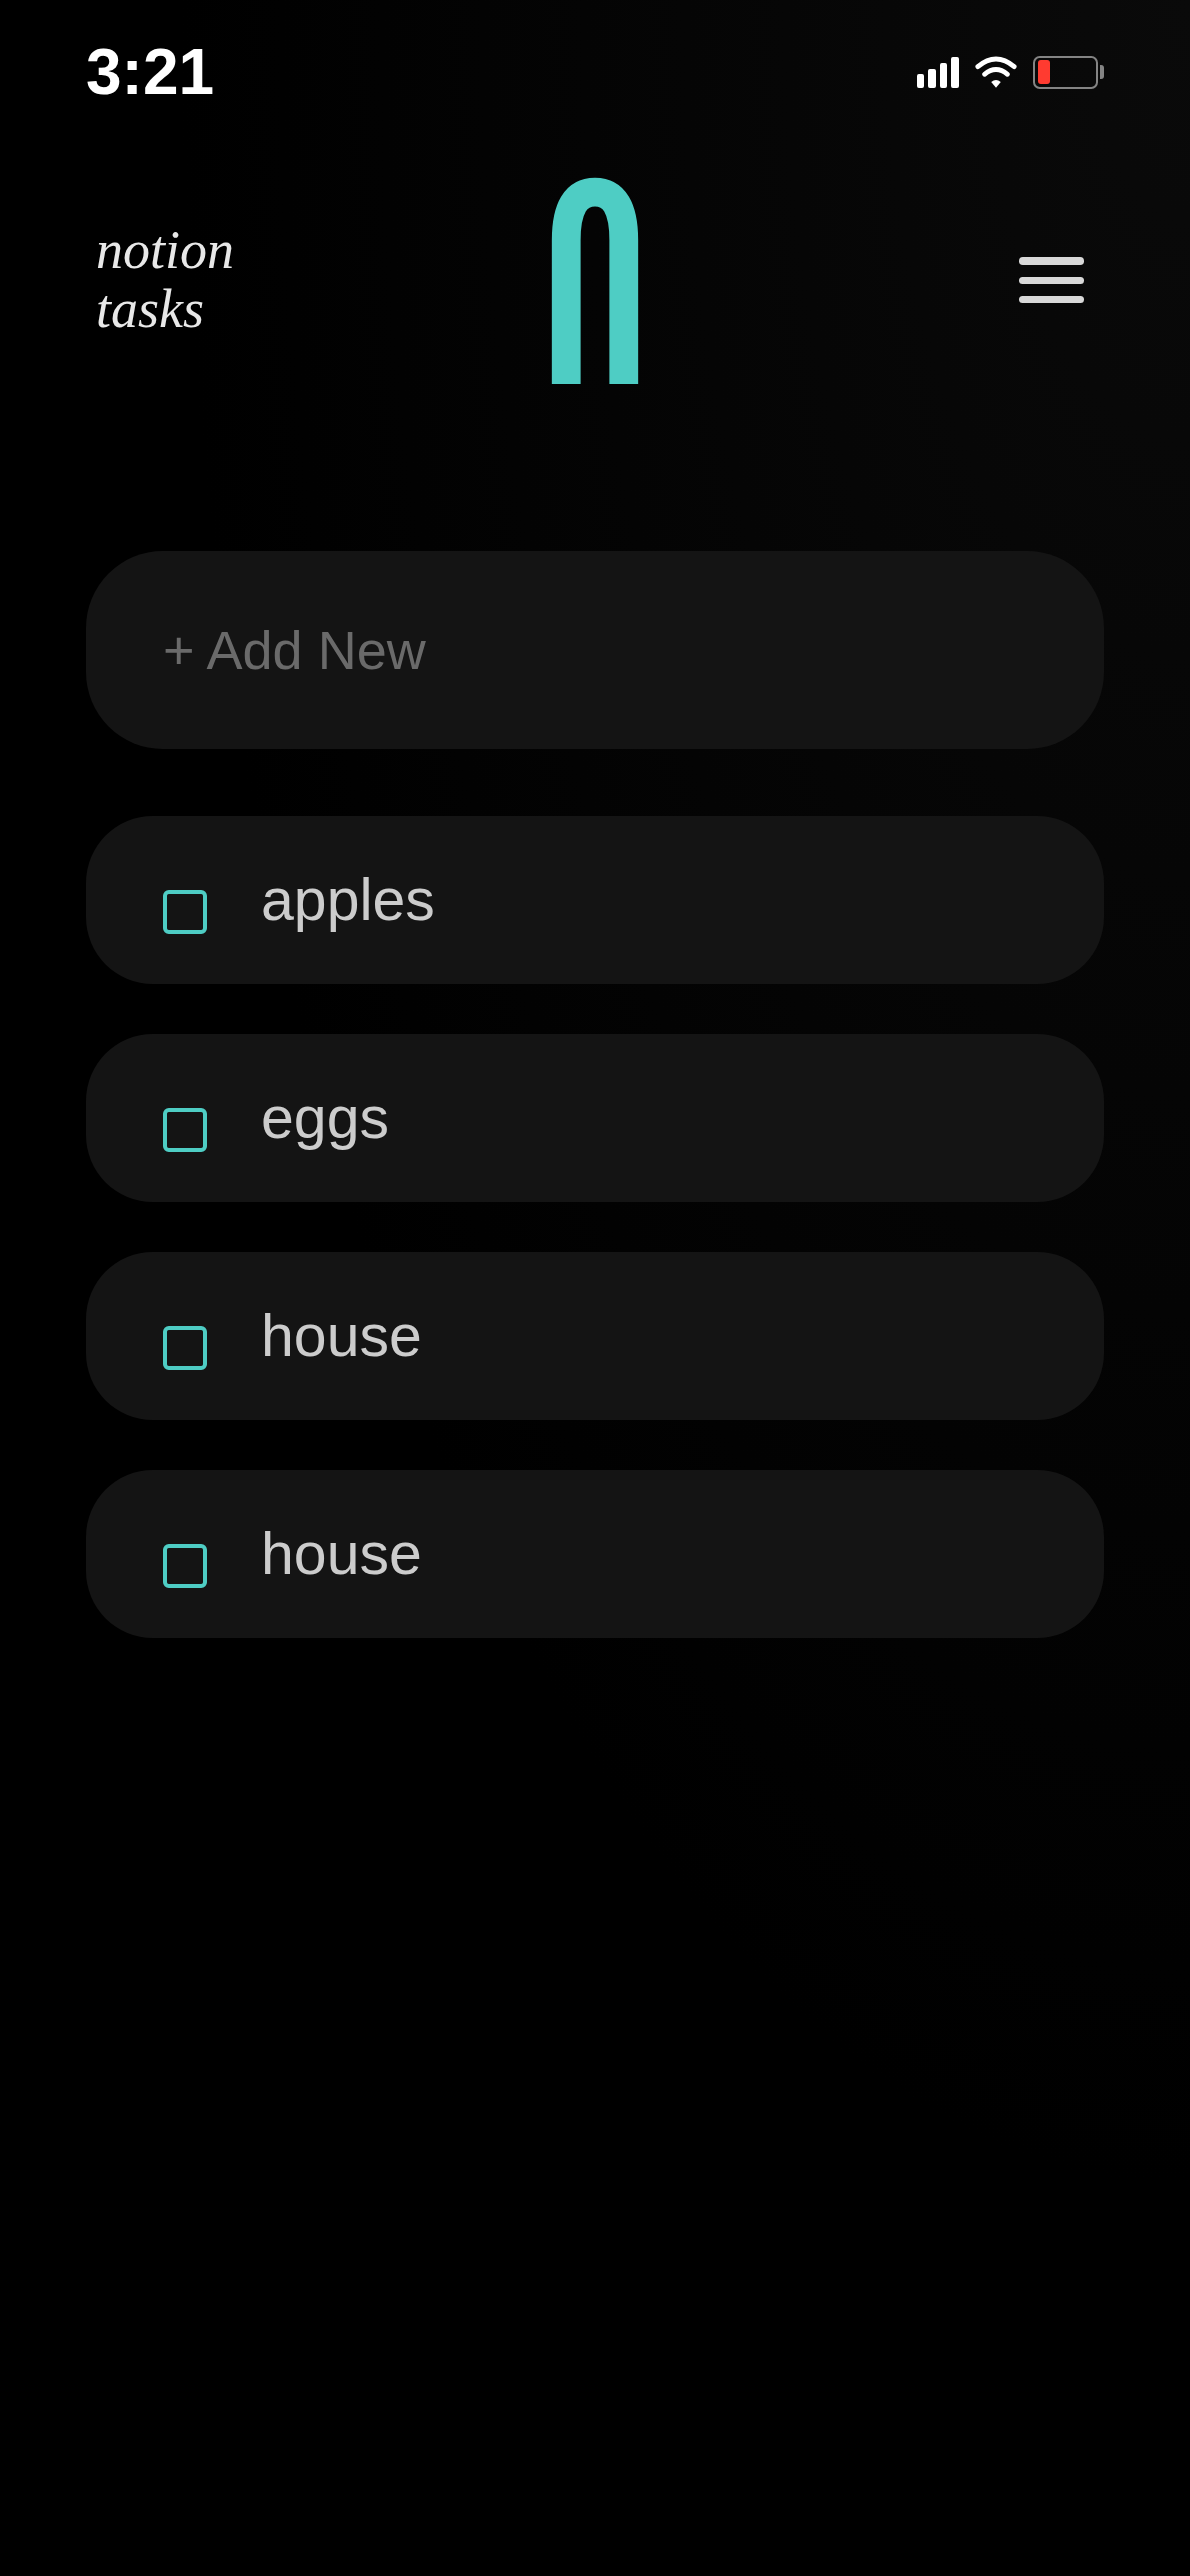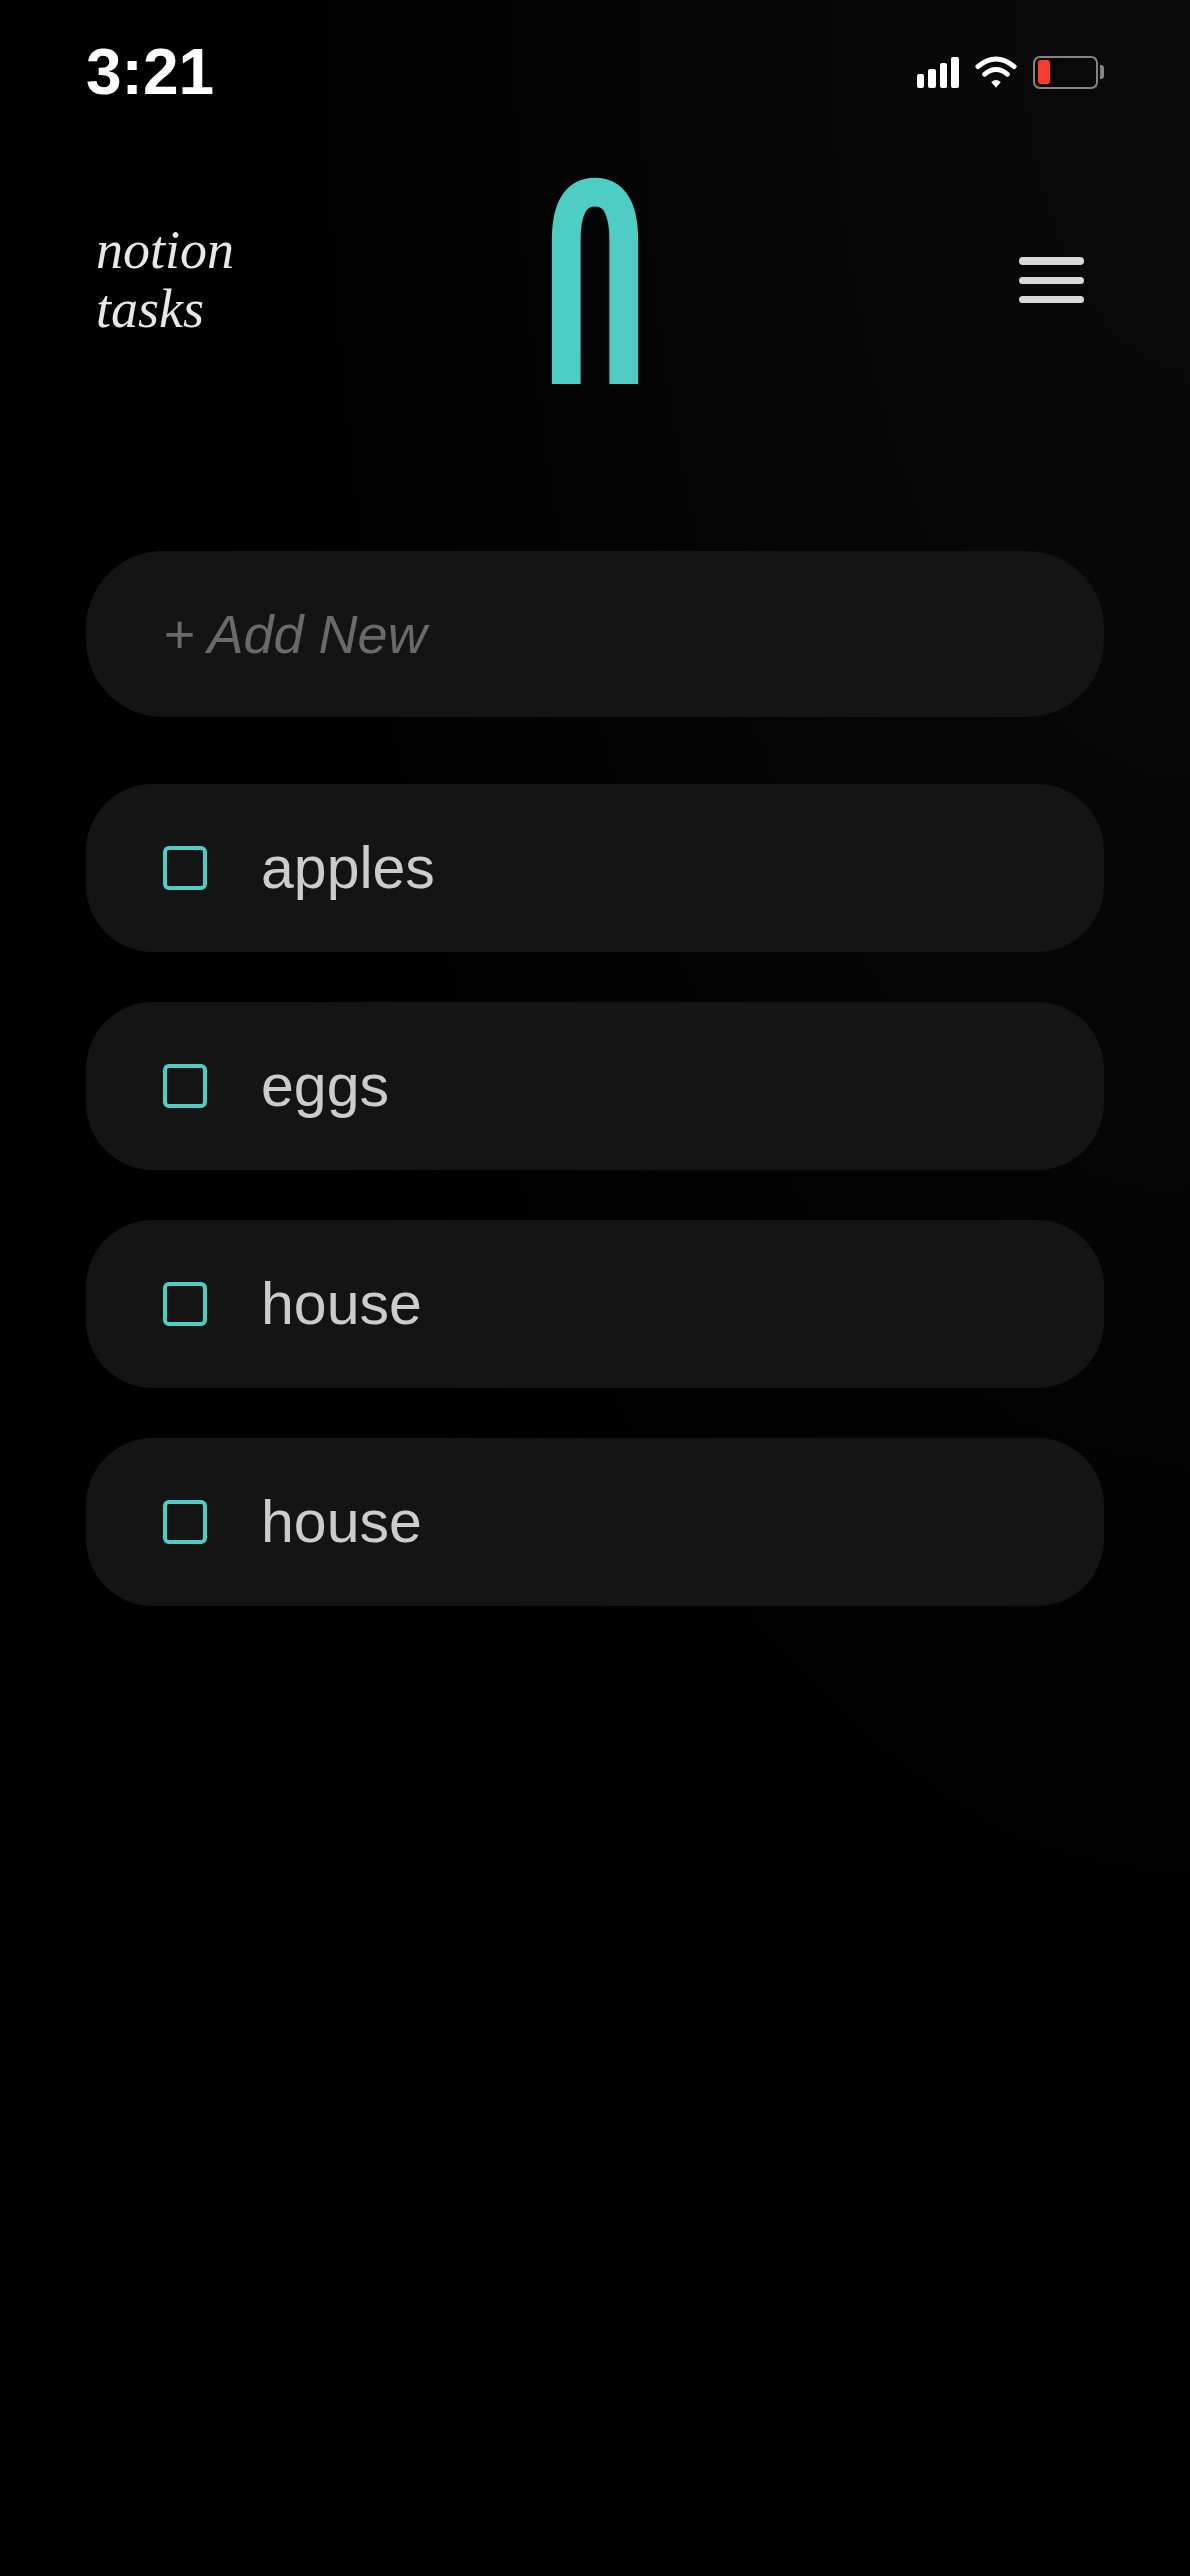--- a/index.html
+++ b/index.html
@@ -133,44 +133,43 @@
       border-radius: 3.8px;
     }
     
     .content {
       padding: 173px 86px 0 86px;
     }
     
     .add-new {
       background: #141414;
       border-radius: 77px;
-      padding: 52px 77px;
+      padding: 68px 77px;
       margin-bottom: 67px;
       cursor: pointer;
-      font-style: italic;
     }
     
     .add-new-text {
       color: #6a6a6a;
       font-size: 54px;
       font-weight: 400;
     }
     
     .task-list {
       display: flex;
       flex-direction: column;
       gap: 50px;
     }
     
     .task-item {
       background: #141414;
       border-radius: 67px;
       padding: 50px 77px;
       display: flex;
-      align-items: center;
+      align-items: flex-end;
       gap: 54px;
       cursor: pointer;
     }
     
     .checkbox {
       width: 44px;
       height: 44px;
       border: 4.8px solid #4ecdc4;
       border-radius: 5.8px;
       flex-shrink: 0;

